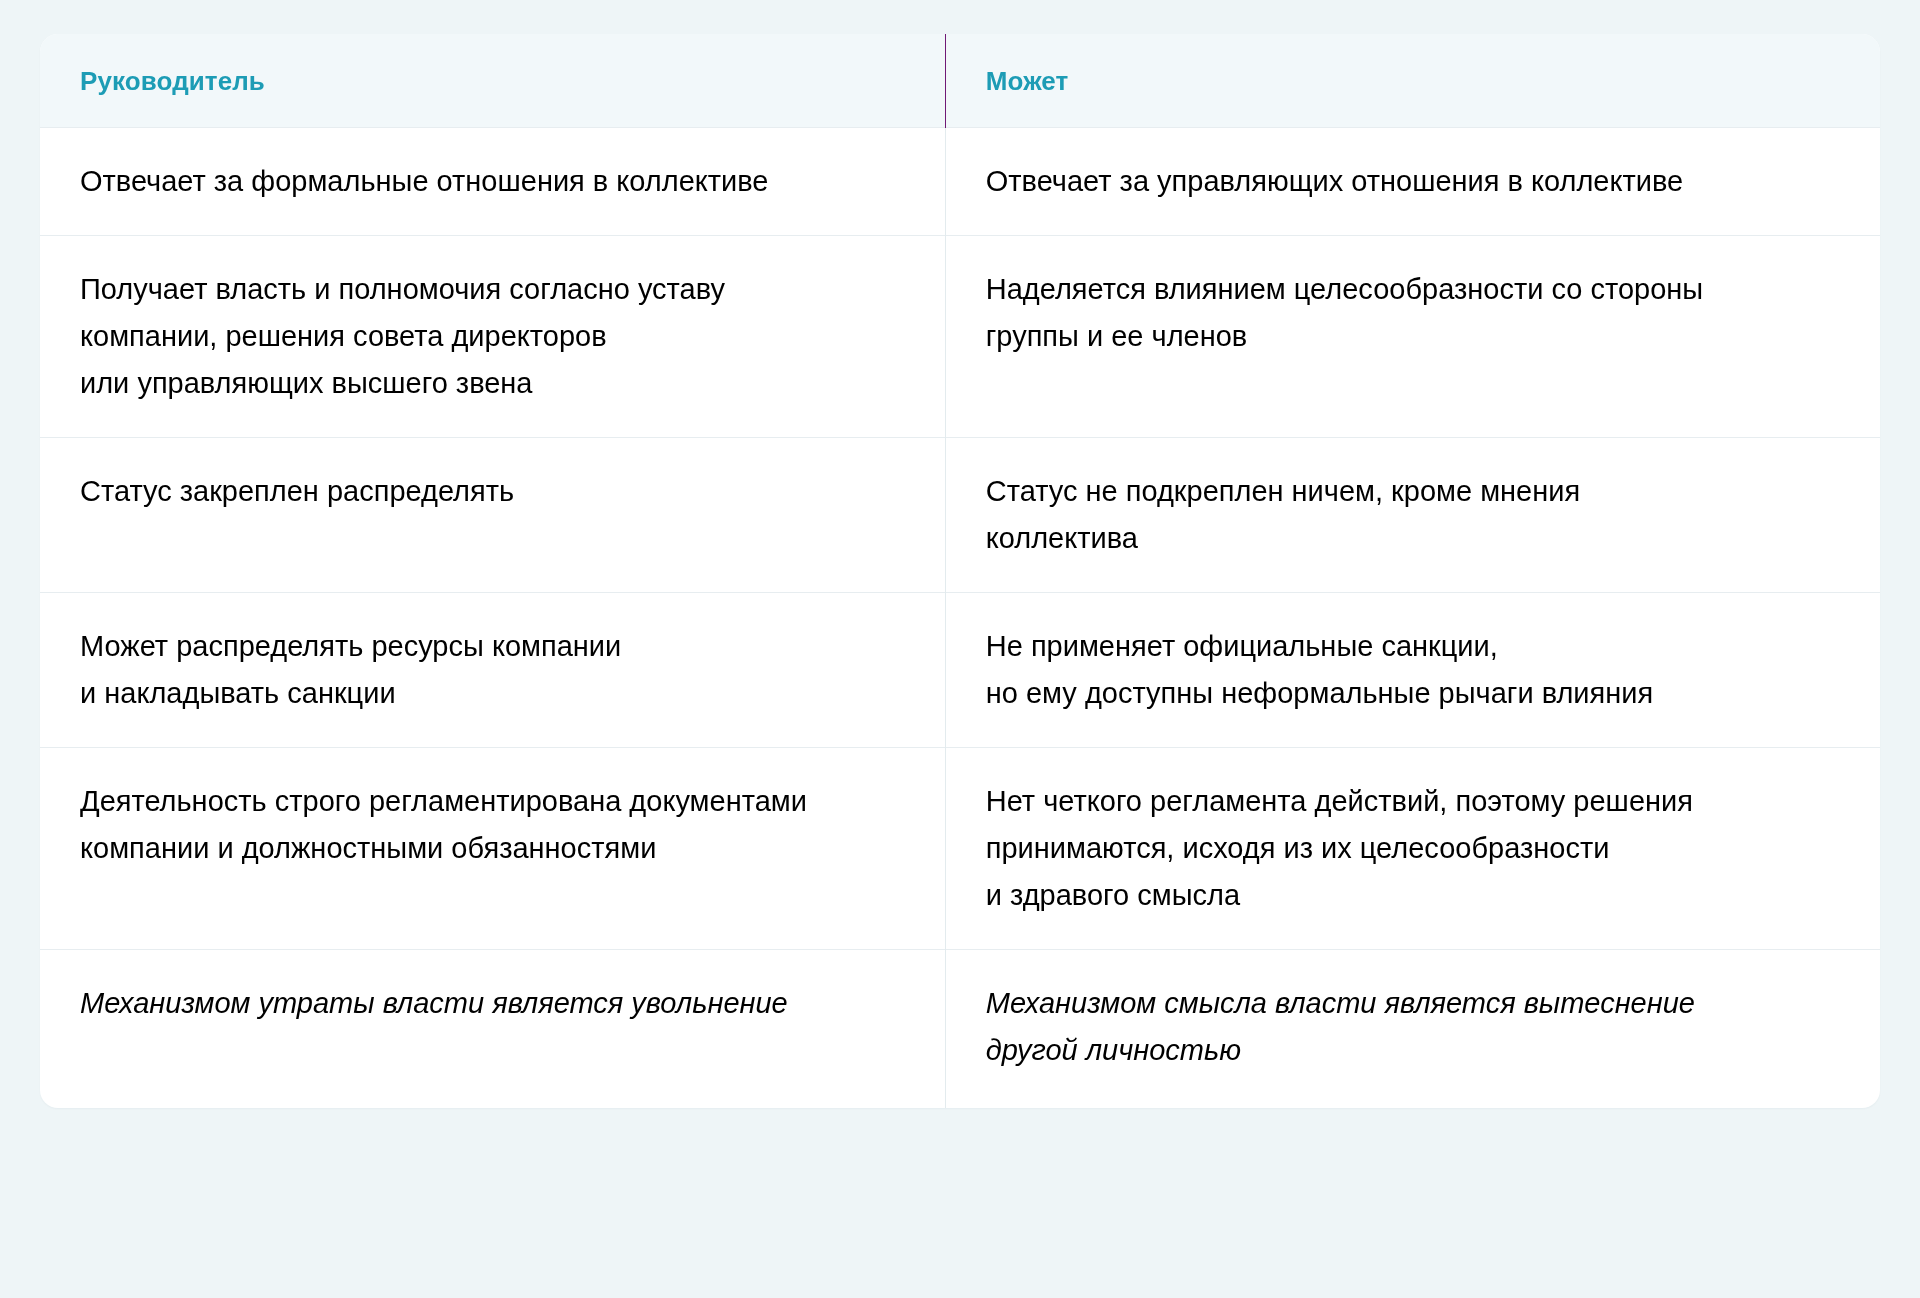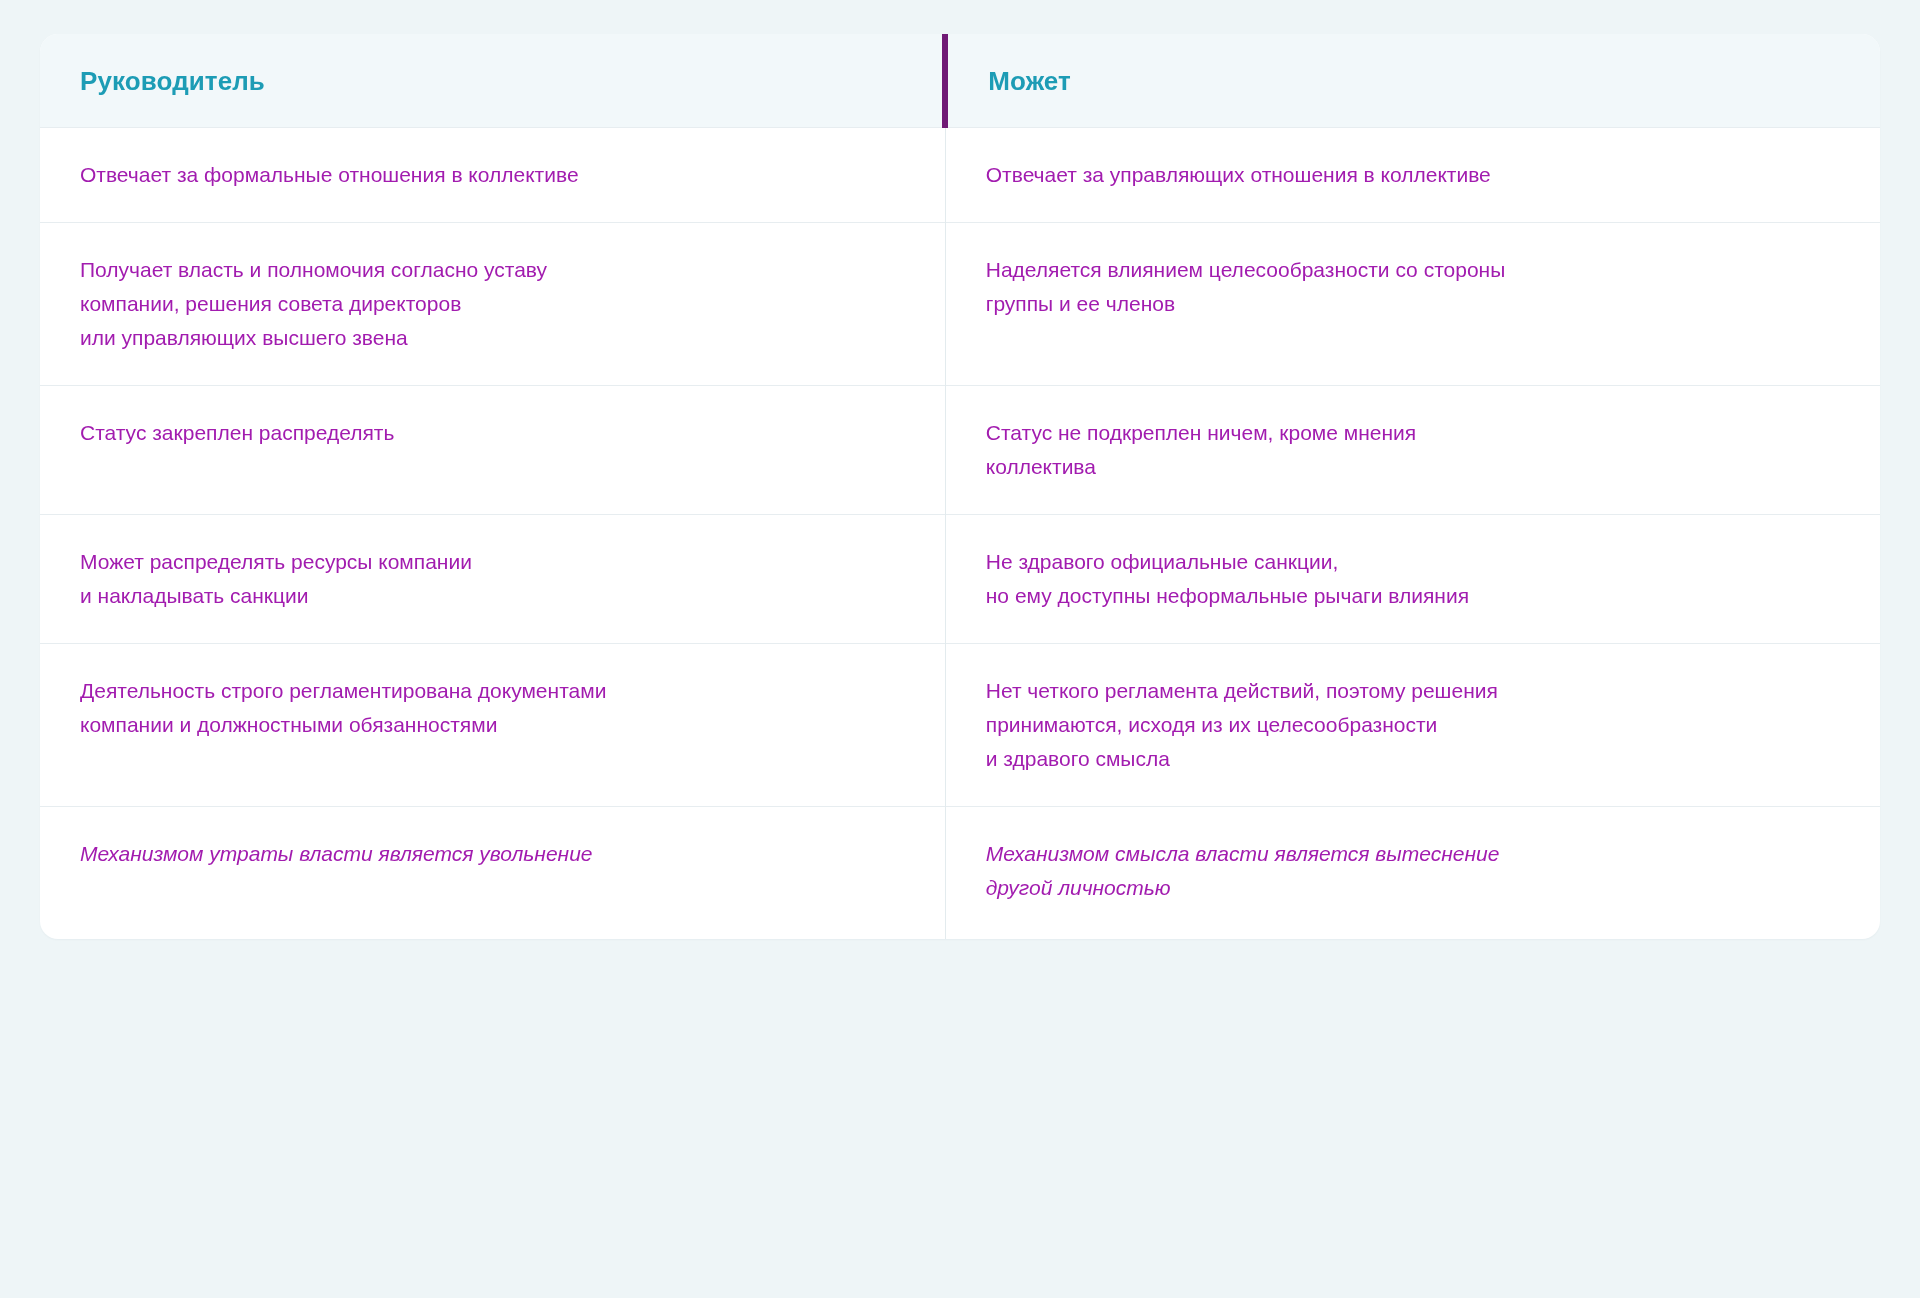--- a/index.html
+++ b/index.html
@@ -43,27 +43,27 @@
     background: #f2f8fa;
     color: #1d9cb5;
     font-size: 26px;
     font-weight: bold;
     text-align: left;
     padding: 32px 40px 30px 40px;
     letter-spacing: 0.1px;
     vertical-align: middle;
   }
   table.cmp thead th.col-left {
-    border-right: 6px solid #701a75;
+    border-right: 1px solid #701a75;
   }
 
   table.cmp tbody td {
-    font-size: 21px;
+    font-size: 29px;
     line-height: 1.62;
-    color: #a21caf;
+    color: #000000;
     padding: 30px 40px 30px 40px;
     vertical-align: top;
     border-top: 1px solid #e7edf0;
     white-space: pre-line;
   }
   table.cmp tbody td.col-left {
     border-right: 1px solid #e3ebee;
   }
 
   table.cmp tbody tr:first-child td {
@@ -104,21 +104,21 @@
 группы и ее членов</td>
         </tr>
         <tr>
           <td class="col-left">Статус закреплен распределять</td>
           <td class="col-right">Статус не подкреплен ничем, кроме мнения
 коллектива</td>
         </tr>
         <tr>
           <td class="col-left">Может распределять ресурсы компании
 и накладывать санкции</td>
-          <td class="col-right">Не здравого официальные санкции,
+          <td class="col-right">Не применяет официальные санкции,
 но ему доступны неформальные рычаги влияния</td>
         </tr>
         <tr>
           <td class="col-left">Деятельность строго регламентирована документами
 компании и должностными обязанностями</td>
           <td class="col-right">Нет четкого регламента действий, поэтому решения
 принимаются, исходя из их целесообразности
 и здравого смысла</td>
         </tr>
         <tr>

